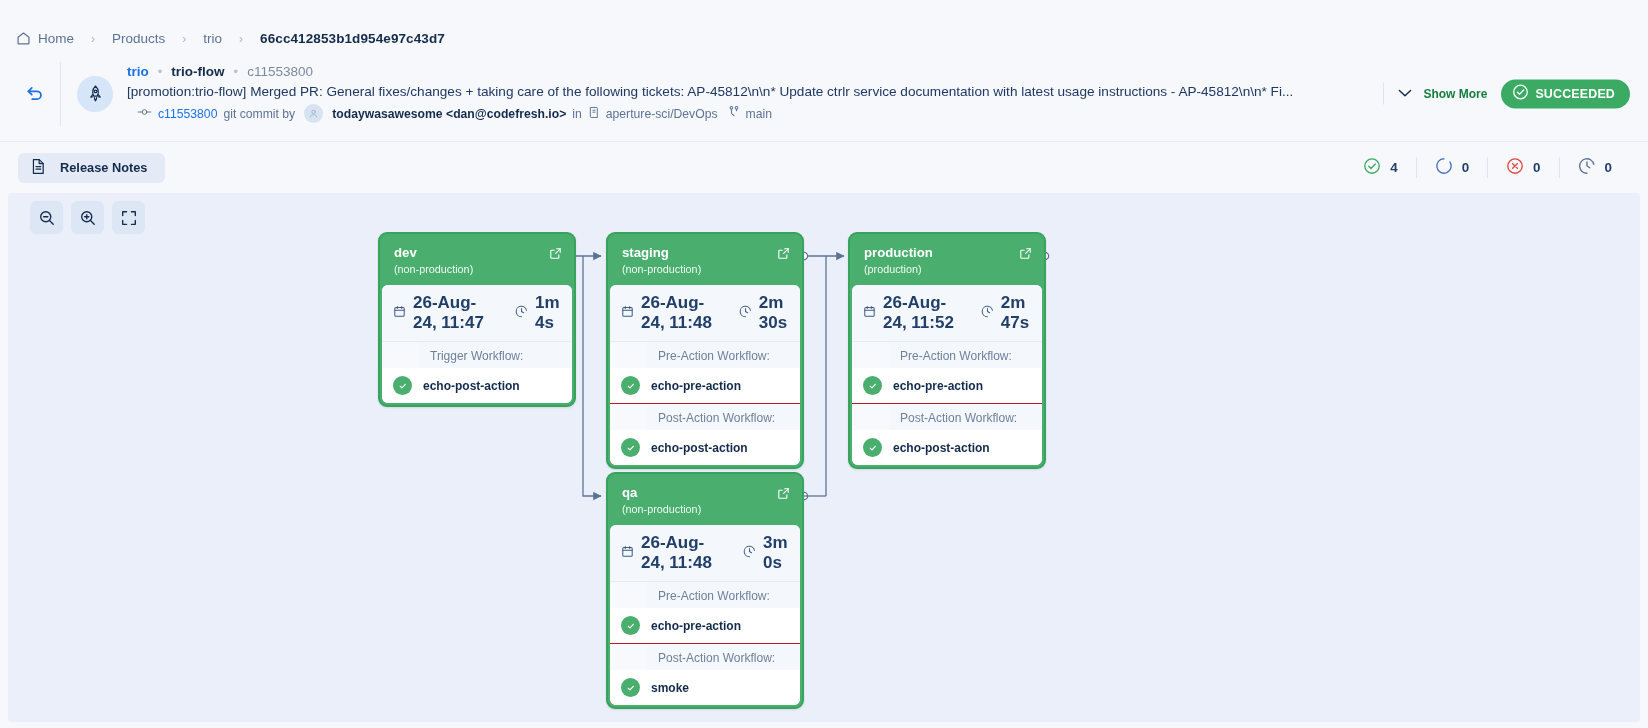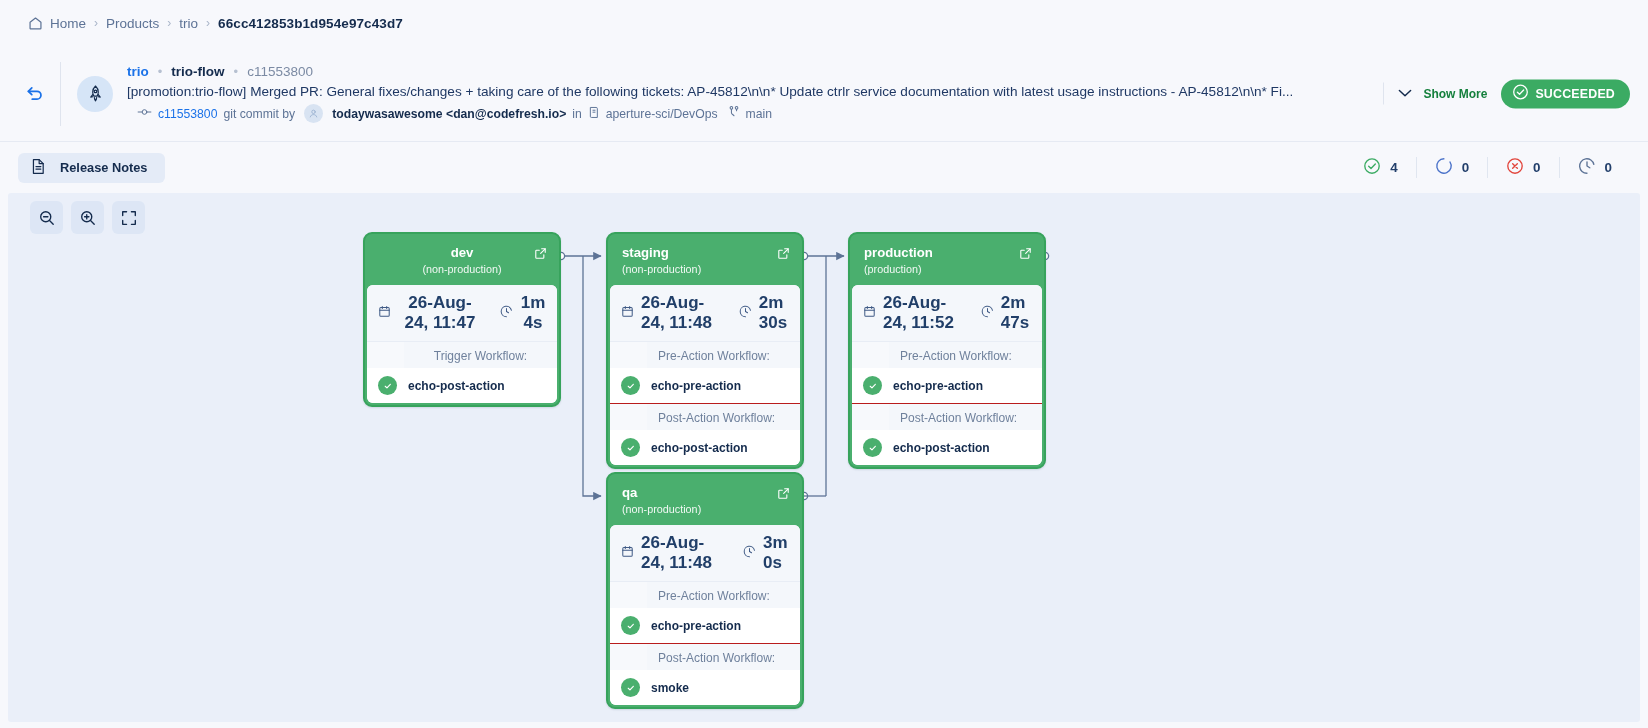--- a/index.html
+++ b/index.html
@@ -8,23 +8,23 @@
     font-family: "Liberation Sans", sans-serif;
     background: #f7f8fc;
     color: #1f3864;
     overflow: hidden;
   }
 
   
   .breadcrumb {
     height: 46px;
     display: flex;
-    align-items: center;
-    gap: 8px;
-    padding: 0 28px;
+    align-items: flex-end;
+    gap: 17px;
+    padding: 0 16px;
     font-size: 13.5px;
     background: #f7f8fc;
   }
   .bc-home { display: flex; align-items: center; gap: 7px; color: #5d7396; }
   .bc-link { color: #5d7396; font-weight: 400; }
   .bc-sep { color: #a9b5c9; font-size: 12px; }
   .bc-current { color: #142b4d; font-weight: 700; font-size: 13.5px; letter-spacing: .1px; }
   .home-ico svg { display: block; }
 
   
@@ -399,21 +399,21 @@
       <path d="M796,63 H836" stroke="#5d7396" stroke-width="1.3" fill="none" marker-end="url(#arrow)"></path>
       <circle cx="796" cy="63" r="3.6" fill="#ffffff" stroke="#5d7396" stroke-width="1.3"></circle>
 
       <path d="M818,303 V63" stroke="#5d7396" stroke-width="1.3" fill="none"></path>
       <circle cx="796" cy="303" r="3.6" fill="#ffffff" stroke="#5d7396" stroke-width="1.3"></circle>
       <path d="M796,303 H818" stroke="#5d7396" stroke-width="1.3" fill="none"></path>
 
       <circle cx="1037" cy="63" r="3.6" fill="#ffffff" stroke="#5d7396" stroke-width="1.3"></circle>
     </svg>
 
-    <div class="node" style="left:355px; top:39px;text-align:center;">
+    <div class="node" style="left:370px; top:39px;">
       <div class="node-head">
         <div class="node-title">dev</div>
         <div class="node-sub">(non-production)</div>
         <span class="ext-link">
           <svg width="13" height="13" viewBox="0 0 16 16" fill="none" stroke="#ffffff" stroke-width="1.35" stroke-linecap="round" stroke-linejoin="round">
             <path d="M9.4 2.2H13.8V6.6"></path>
               <path d="M13.8 2.2L8.2 7.8"></path>
             <path d="M12.1 9.6v3.4a.9.9 0 0 1-.9.9H3.1a.9.9 0 0 1-.9-.9V4.9a.9.9 0 0 1 .9-.9h3.4"></path>
           </svg>
         </span>

